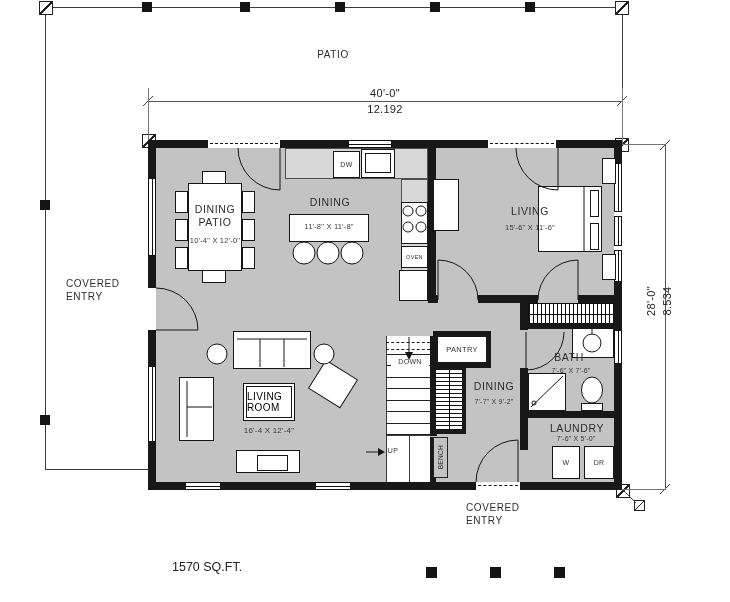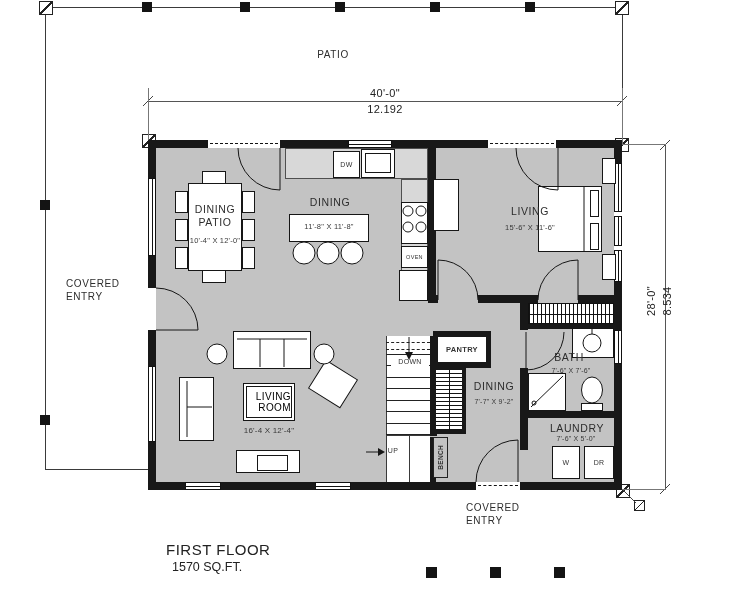--- a/index.html
+++ b/index.html
@@ -1,18 +1,18 @@
 <!DOCTYPE html>
 <html><head>
 <meta charset="utf-8">
 <style>
   html,body{margin:0;padding:0;background:#fff;}
   .plan{position:relative;width:730px;height:602px;background:#fff;overflow:hidden;
         font-family:"Liberation Sans",sans-serif;}
-  .abs{position:absolute;box-sizing:border-box;font-weight:bold;}
+  .abs{position:absolute;box-sizing:border-box;}
   .line{position:absolute;background:#3a3a3a;}
   .wall{position:absolute;background:#181818;}
   .floor{position:absolute;background:#c3c3c3;}
   .post{position:absolute;width:10px;height:10px;background:#141414;}
   .csym{position:absolute;width:12px;height:12px;border:1px solid #222;background:
         linear-gradient(135deg,transparent 45%,#222 45%,#222 55%,transparent 55%),#fff;}
   .win{position:absolute;background:#fff;border:1px solid #111;box-sizing:border-box;}
   .win-h:after{content:"";position:absolute;left:0;right:0;top:50%;border-top:1px solid #111;}
   .win-v:after{content:"";position:absolute;top:0;bottom:0;left:50%;border-left:1px solid #111;}
   .open-w{position:absolute;background:#fff;}
@@ -167,21 +167,21 @@
   <div class="furn" style="left:602px;top:254px;width:14px;height:26px"></div>
   <div class="furn" style="left:433px;top:179px;width:26px;height:52px"></div>
 
   <div class="furn" style="left:233px;top:331px;width:78px;height:38px"></div>
   <div class="furn" style="left:179px;top:377px;width:35px;height:64px"></div>
   <div class="furn" style="left:314px;top:367px;width:38px;height:34px;transform:rotate(32deg)"></div>
   <div class="furn" style="left:236px;top:450px;width:64px;height:23px"></div>
   <div class="furn" style="left:257px;top:455px;width:31px;height:16px"></div>
   <div class="furn" style="left:243px;top:383px;width:52px;height:38px;padding:2px">
     <div class="cc" style="width:100%;height:100%;border:1px solid #161616;box-sizing:border-box">
-      <span class="rn" style="font-size:10px;text-align:right;letter-spacing:.4px">LIVING ROOM</span>
+      <span class="rn" style="font-size:10px;text-align:left;letter-spacing:.4px">LIVING ROOM</span>
     </div>
   </div>
 
   <div class="furn" style="left:572px;top:328px;width:42px;height:30px"></div>
   <div class="furn" style="left:528px;top:373px;width:38px;height:38px"></div>
   <div class="furn" style="left:581px;top:403px;width:22px;height:8px"></div>
 
   <div class="furn cc" style="left:552px;top:446px;width:28px;height:33px">
     <span class="fx">W</span>
   </div>
@@ -264,16 +264,15 @@
 
   <div class="lbl rn" style="left:545px;top:351px;width:48px">BATH</div>
   <div class="lbl rd" style="left:546px;top:367px;width:50px;font-size:7px">7'-6" X 7'-6"</div>
 
   <div class="lbl rn" style="left:456px;top:380px;width:76px">DINING</div>
   <div class="lbl rd" style="left:460px;top:398px;width:68px;font-size:7px">7'-7" X 9'-2"</div>
 
   <div class="lbl rn" style="left:544px;top:422px;width:66px">LAUNDRY</div>
   <div class="lbl rd" style="left:548px;top:435px;width:56px;font-size:7px">7'-6" X 5'-0"</div>
 
-  <div class="lbl" style="left:166px;top:541px;width:140px;font-size:15px;letter-spacing:.5px;text-align:left;color:#222">FIRST FLOOR</div>
   <div class="lbl" style="left:172px;top:560px;width:110px;font-size:12.5px;text-align:left;color:#222">1570 SQ.FT.</div>
 
 </div>
 
 </body></html>

